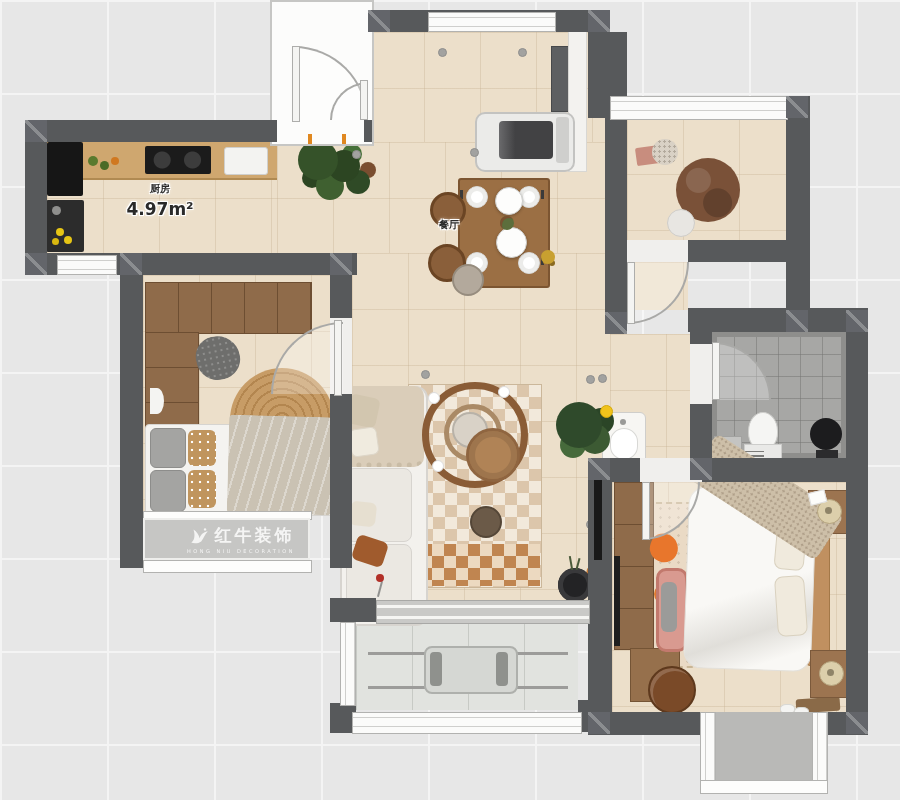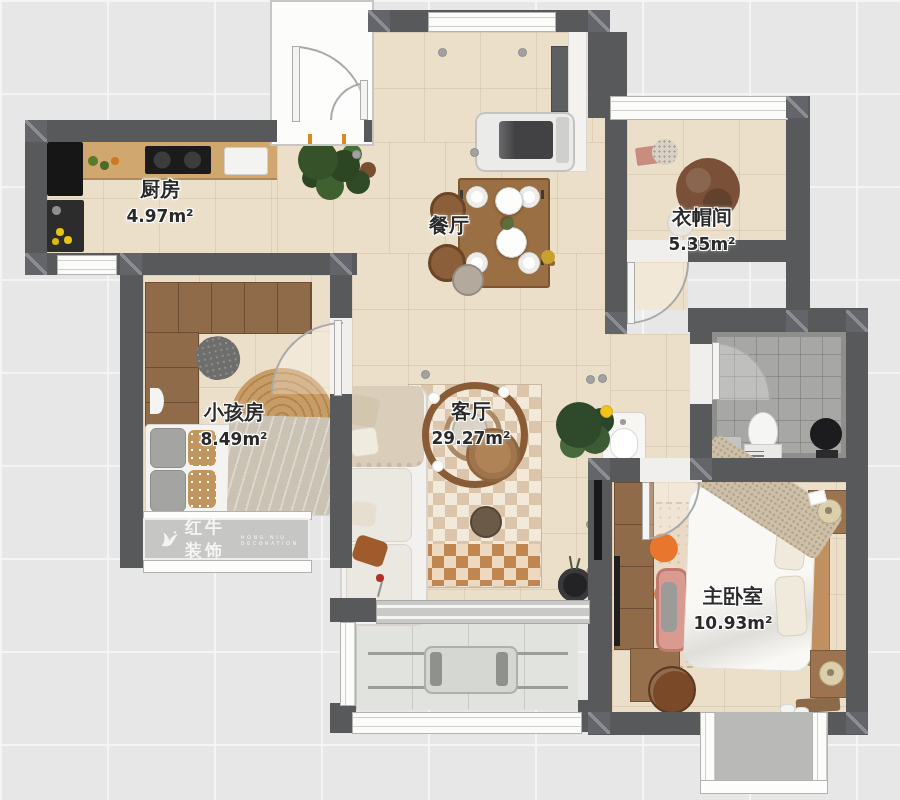--- a/index.html
+++ b/index.html
@@ -25,25 +25,25 @@
   .arc{position:absolute;border:2px solid #a9a9a7;background:rgba(255,255,255,.28);z-index:12;}
   .arc-tl{border-radius:100% 0 0 0;border-right:none;border-bottom:none;}
   .arc-tr{border-radius:0 100% 0 0;border-left:none;border-bottom:none;}
   .arc-br{border-radius:0 0 100% 0;border-left:none;border-top:none;}
   .fu{position:absolute;z-index:3;}
   .de{position:absolute;z-index:2;}
   .r{border-radius:50%;}
   .dot{position:absolute;width:7px;height:7px;border-radius:50%;background:#a2a2a0;border:1px solid #8f8f8d;z-index:4;}
   .tick{position:absolute;width:4px;height:10px;background:#e08820;z-index:13;}
   .rlabel{position:absolute;transform:translate(-50%,-50%);text-align:center;z-index:40;color:#2a2a2a;white-space:nowrap;line-height:1.45;}
-  .rlabel .nm{font-size:20px;font-weight:600;
+  .rlabel .nm{font-size:10px;font-weight:600;
     text-shadow:-1px -1px 0 #fff,1px -1px 0 #fff,-1px 1px 0 #fff,1px 1px 0 #fff,0 0 4px #fff;}
   .rlabel .ar{font-size:17px;font-weight:700;
     text-shadow:-1px -1px 0 #fff,1px -1px 0 #fff,-1px 1px 0 #fff,1px 1px 0 #fff,0 0 4px #fff;}
-  .wm{position:absolute;left:158px;top:517px;width:166px;height:44px;display:flex;flex-direction:row;
+  .wm{position:absolute;left:158px;top:517px;width:166px;height:44px;display:flex;flex-direction:column;
     align-items:center;justify-content:center;z-index:50;color:rgba(255,255,255,.82);}
   .wm .row{display:flex;align-items:center;gap:5px;}
   .wm .brand{font-size:17px;font-weight:700;letter-spacing:3px;}
   .wm .en{font-size:5px;letter-spacing:2.5px;margin-top:1px;}
   .checker{background-image:conic-gradient(#dcc6ab 25%,#f2e9db 0 50%,#dcc6ab 0 75%,#f2e9db 0);background-size:24px 24px;}
   .checker2{background-image:conic-gradient(#c08550 25%,#ecd9c0 0 50%,#c08550 0 75%,#ecd9c0 0);background-size:24px 24px;}
 </style>
 </head>
 <body>
 
@@ -291,36 +291,20 @@
   <div class="cnr" style="left:588px;top:712px;"></div>
   <div class="cnr" style="left:846px;top:712px;"></div>
 
   <div class="rlabel" style="left:160px;top:202px;">
     <div class="nm">厨房</div>
     <div class="ar">4.97m²</div>
   </div>
   <div class="rlabel" style="left:449px;top:225px;">
     <div class="nm">餐厅</div>
   </div>
-  <div class="rlabel" style="left:702px;top:230px;">
-    <div class="nm">衣帽间</div>
-    <div class="ar">5.35m²</div>
-  </div>
-  <div class="rlabel" style="left:234px;top:425px;">
-    <div class="nm">小孩房</div>
-    <div class="ar">8.49m²</div>
-  </div>
-  <div class="rlabel" style="left:471px;top:424px;">
-    <div class="nm">客厅</div>
-    <div class="ar">29.27m²</div>
-  </div>
-  <div class="rlabel" style="left:733px;top:609px;">
-    <div class="nm">主卧室</div>
-    <div class="ar">10.93m²</div>
-  </div>
 
   <div class="wm">
     <div class="row">
       <span style="display:inline-block;width:22px;height:22px;">
         <svg viewBox="0 0 40 40" width="22" height="22">
           <path d="M6 32 C14 26 12 14 10 8 C16 12 20 18 21 24 C24 16 30 12 36 12 C31 16 29 24 24 30 C19 34 10 34 6 32 Z" fill="rgba(255,255,255,0.8)"></path>
           <circle cx="31" cy="8" r="2.2" fill="rgba(255,255,255,0.8)"></circle>
         </svg>
       </span>
       <span class="brand">红牛装饰</span>

